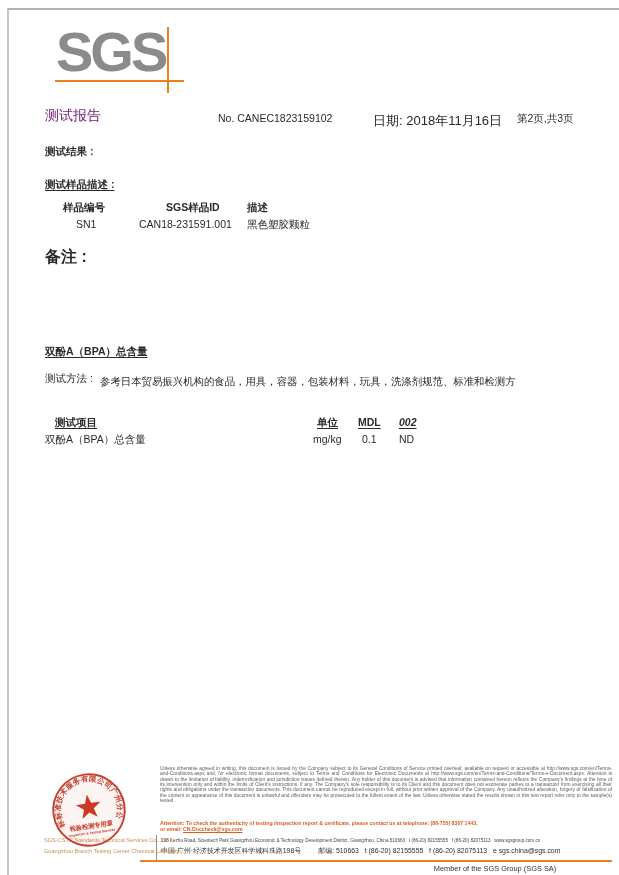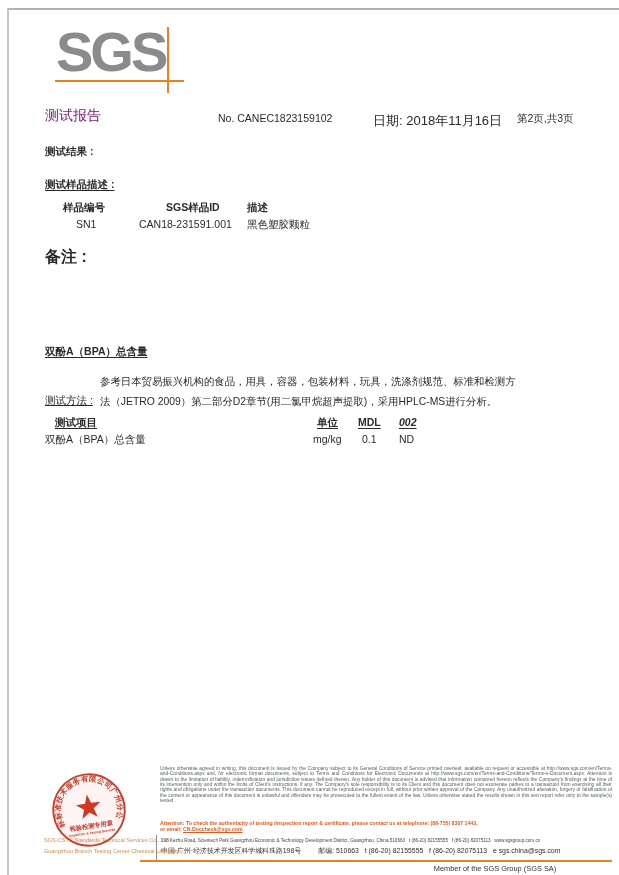--- a/index.html
+++ b/index.html
@@ -35,21 +35,21 @@
   .bold { font-weight:bold; }
   .st-h1 { left:63px;  top:201px; } .st-h2 { left:166px; top:201px; } .st-h3 { left:247px; top:201px; }
   .st-c1 { left:76px;  top:218px; } .st-c2 { left:139px; top:218px; } .st-c3 { left:247px; top:218px; }
 
   .remarks-label { position:absolute; left:45px; top:247px; font-size:16px; font-weight:bold; }
   .remarks { position:absolute; left:100px; top:261px; font-size:10.5px; }
   .remarks > div { line-height:19.5px; white-space:pre; }
 
   .bpa-heading { position:absolute; left:45px; top:345px; font-size:10.5px; font-weight:bold;
                  text-decoration:underline; text-underline-offset:2px; }
-  .method-label { position:absolute; left:45px; top:394px; font-size:10.5px;text-decoration:underline; }
+  .method-label { position:absolute; left:45px; top:372px; font-size:10.5px; }
   .method-text  { position:absolute; left:100px; top:372px; width:486px; font-size:10.4px; line-height:20px; }
 
   .und { text-decoration:underline; text-underline-offset:2px; }
   .ital { font-style:italic; }
   .rt-h-item { left:55px;  top:416px; } .rt-h-unit { left:317px; top:416px; }
   .rt-h-mdl  { left:358px; top:416px; } .rt-h-001  { left:399px; top:416px; }
   .rt-c-item { left:45px;  top:433px; } .rt-c-unit { left:313px; top:433px; }
   .rt-c-mdl  { left:362px; top:433px; } .rt-c-001  { left:399px; top:433px; }
 
   
@@ -93,21 +93,20 @@
   <div class="cell st-c1">SN1</div>
   <div class="cell st-c2">CAN18-231591.001</div>
   <div class="cell st-c3">黑色塑胶颗粒</div>
 
   <div class="remarks-label">备注 :</div>
 
   <div class="bpa-heading">双酚A（BPA）总含量</div>
   <div class="method-label">测试方法 :</div>
   <div class="method-text">
     <div>参考日本贸易振兴机构的食品，用具，容器，包装材料，玩具，洗涤剂规范、标准和检测方</div>
-    <div>法（JETRO 2009）第二部分D2章节(用二氯甲烷超声提取)，采用HPLC-MS进行分析。</div>
   </div>
 
   <div class="cell bold und rt-h-item">测试项目</div>
   <div class="cell bold und rt-h-unit">单位</div>
   <div class="cell bold und rt-h-mdl">MDL</div>
   <div class="cell bold und ital rt-h-001">002</div>
   <div class="cell rt-c-item">双酚A（BPA）总含量</div>
   <div class="cell rt-c-unit">mg/kg</div>
   <div class="cell rt-c-mdl">0.1</div>
   <div class="cell rt-c-001">ND</div>

